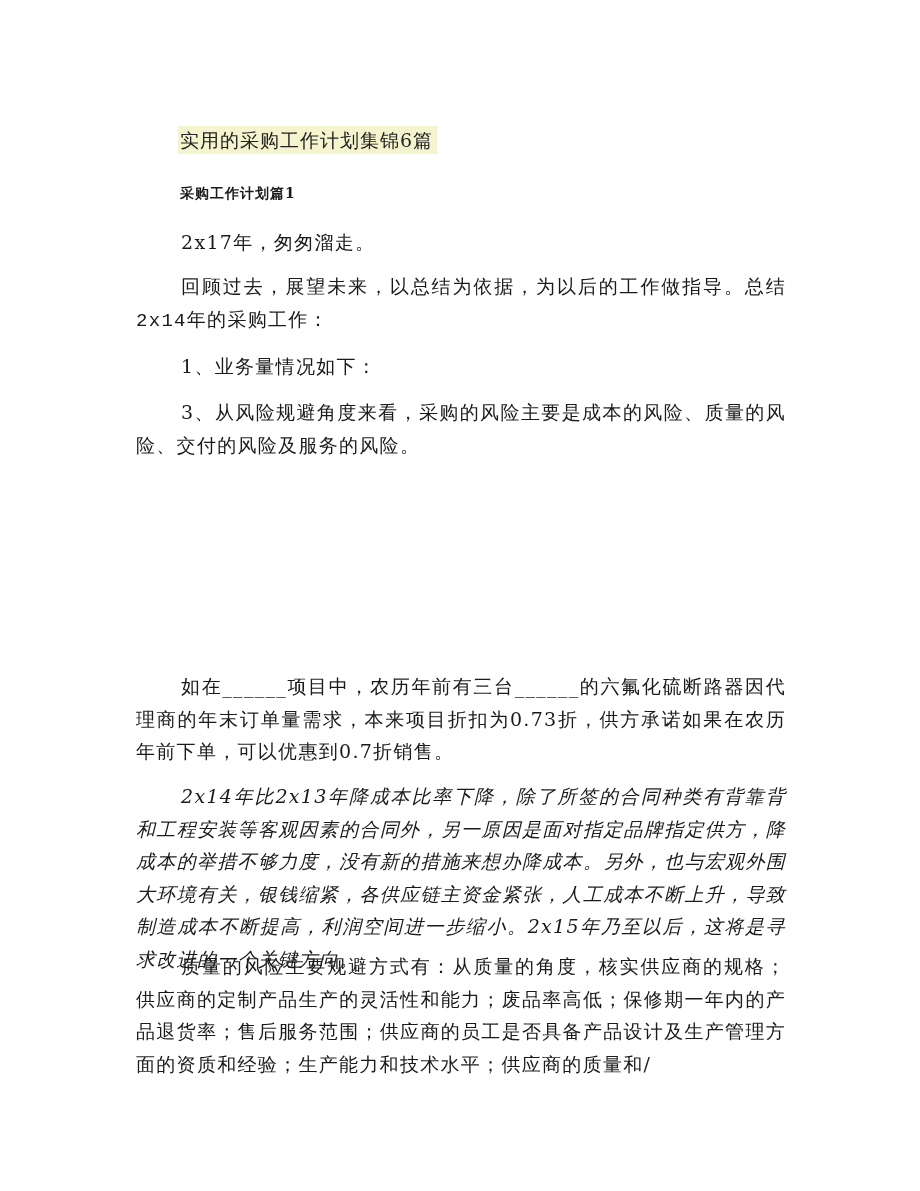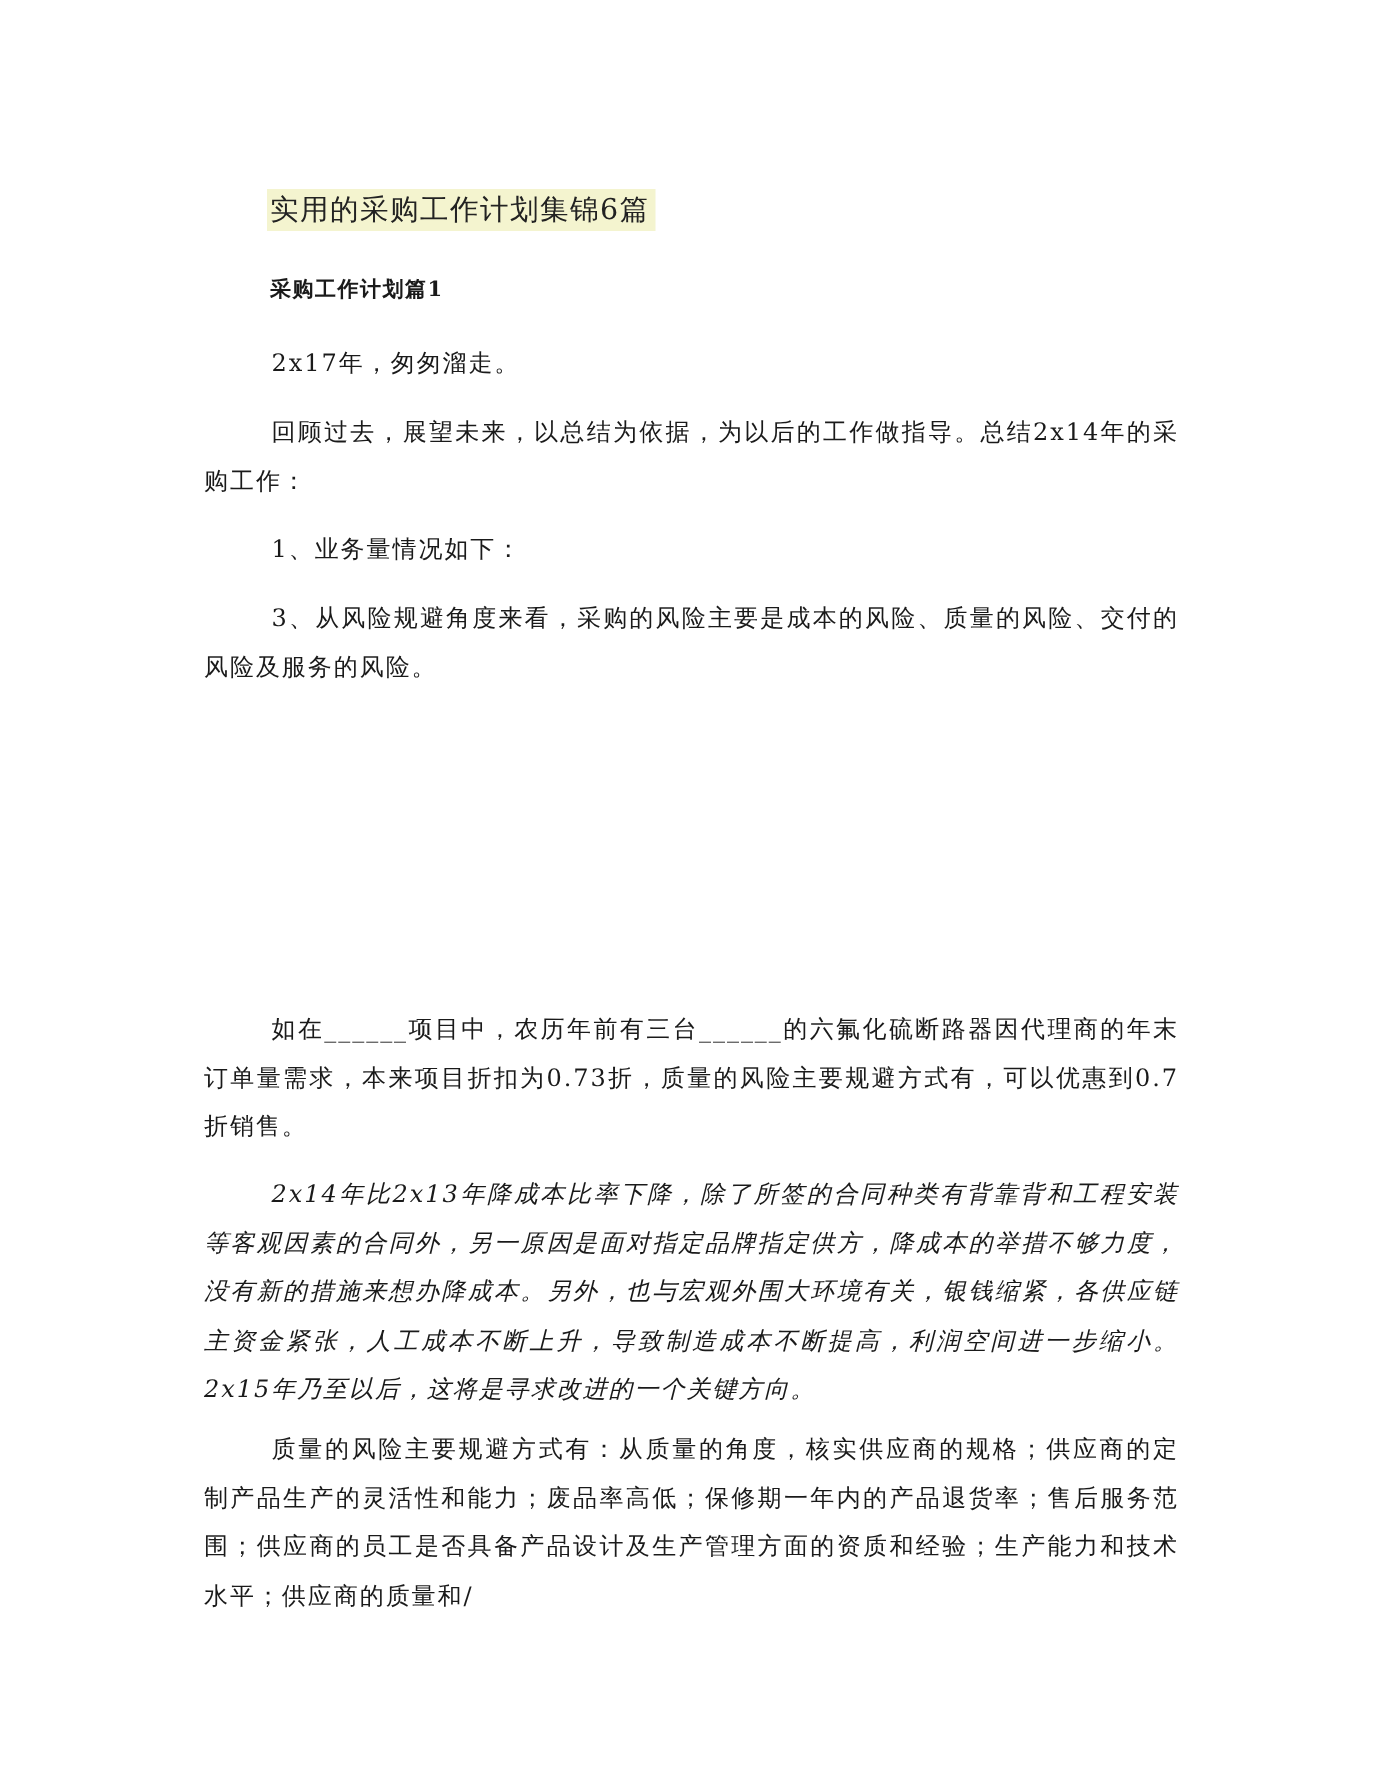--- a/index.html
+++ b/index.html
@@ -3,30 +3,30 @@
 <meta charset="utf-8">
 <style>
   html, body { margin: 0; padding: 0; background: #ffffff; }
   body { width: 920px; height: 1191px; overflow: hidden; position: relative;
          font-family: "DejaVu Serif", "Liberation Serif", serif; color: #1a1a1a; }
   .page { position: absolute; left: 0; top: 0; width: 920px; height: 1180px; }
   .title { position: absolute; left: 178px; top: 126px; height: 28px; line-height: 28px;
            font-size: 19px; background: #f4f4cf; padding: 0 4px 0 2px; color: #222; letter-spacing: 1px; }
   .heading { position: absolute; left: 180px; top: 178px; font-size: 14px; font-weight: bold;
              line-height: 30px; letter-spacing: 1px; }
-  .para { position: absolute; left: 136px; width: 650px; font-size: 16px; line-height: 32.5px;
+  .para { position: absolute; left: 136px; width: 650px; font-size: 19px; line-height: 32.5px;
           text-indent: 45px; margin: 0; letter-spacing: 1.3px; text-align: justify; }
 </style>
 </head>
 <body>
 
 <div class="page">
   <div class="title">实用的采购工作计划集锦6篇</div>
   <div class="heading">采购工作计划篇1</div>
 
   <p class="para" style="top:226px;">2x17年，匆匆溜走。</p>
-  <p class="para" style="top:272px;">回顾过去，展望未来，以总结为依据，为以后的工作做指导。总结2x14年的采购工作：</p>
+  <p class="para" style="top:272px;font-family:Liberation Mono, monospace;">回顾过去，展望未来，以总结为依据，为以后的工作做指导。总结2x14年的采购工作：</p>
   <p class="para" style="top:350px;">1、业务量情况如下：</p>
   <p class="para" style="top:396px;">3、从风险规避角度来看，采购的风险主要是成本的风险、质量的风险、交付的风险及服务的风险。</p>
-  <p class="para" style="top:670px;">如在______项目中，农历年前有三台______的六氟化硫断路器因代理商的年末订单量需求，本来项目折扣为0.73折，质量的风险主要规避方式有，可以优惠到0.7折销售。</p>
+  <p class="para" style="top:670px;">如在______项目中，农历年前有三台______的六氟化硫断路器因代理商的年末订单量需求，本来项目折扣为0.73折，供方承诺如果在农历年前下单，可以优惠到0.7折销售。</p>
   <p class="para" style="top:780px;font-style:italic;">2x14年比2x13年降成本比率下降，除了所签的合同种类有背靠背和工程安装等客观因素的合同外，另一原因是面对指定品牌指定供方，降成本的举措不够力度，没有新的措施来想办降成本。另外，也与宏观外围大环境有关，银钱缩紧，各供应链主资金紧张，人工成本不断上升，导致制造成本不断提高，利润空间进一步缩小。2x15年乃至以后，这将是寻求改进的一个关键方向。</p>
   <p class="para" style="top:950px;">质量的风险主要规避方式有：从质量的角度，核实供应商的规格；供应商的定制产品生产的灵活性和能力；废品率高低；保修期一年内的产品退货率；售后服务范围；供应商的员工是否具备产品设计及生产管理方面的资质和经验；生产能力和技术水平；供应商的质量和/</p>
 </div>
 
 </body></html>

